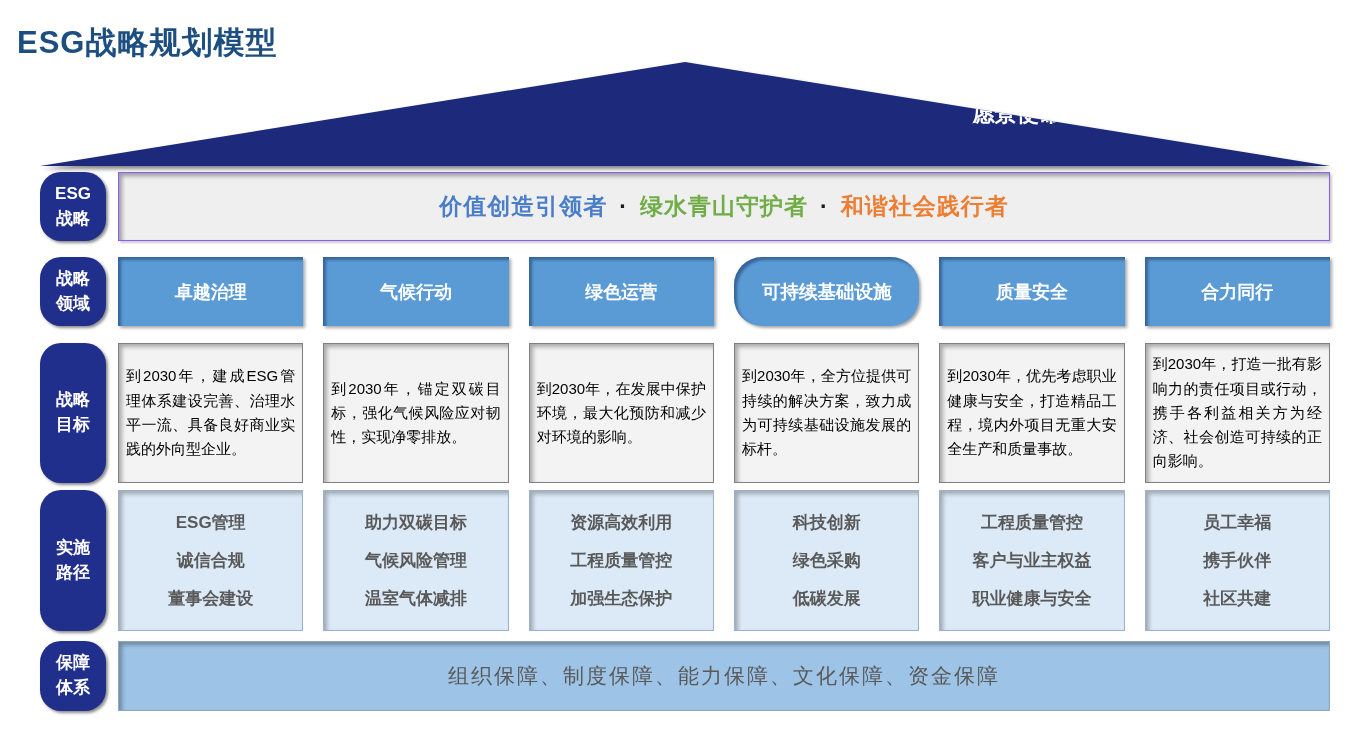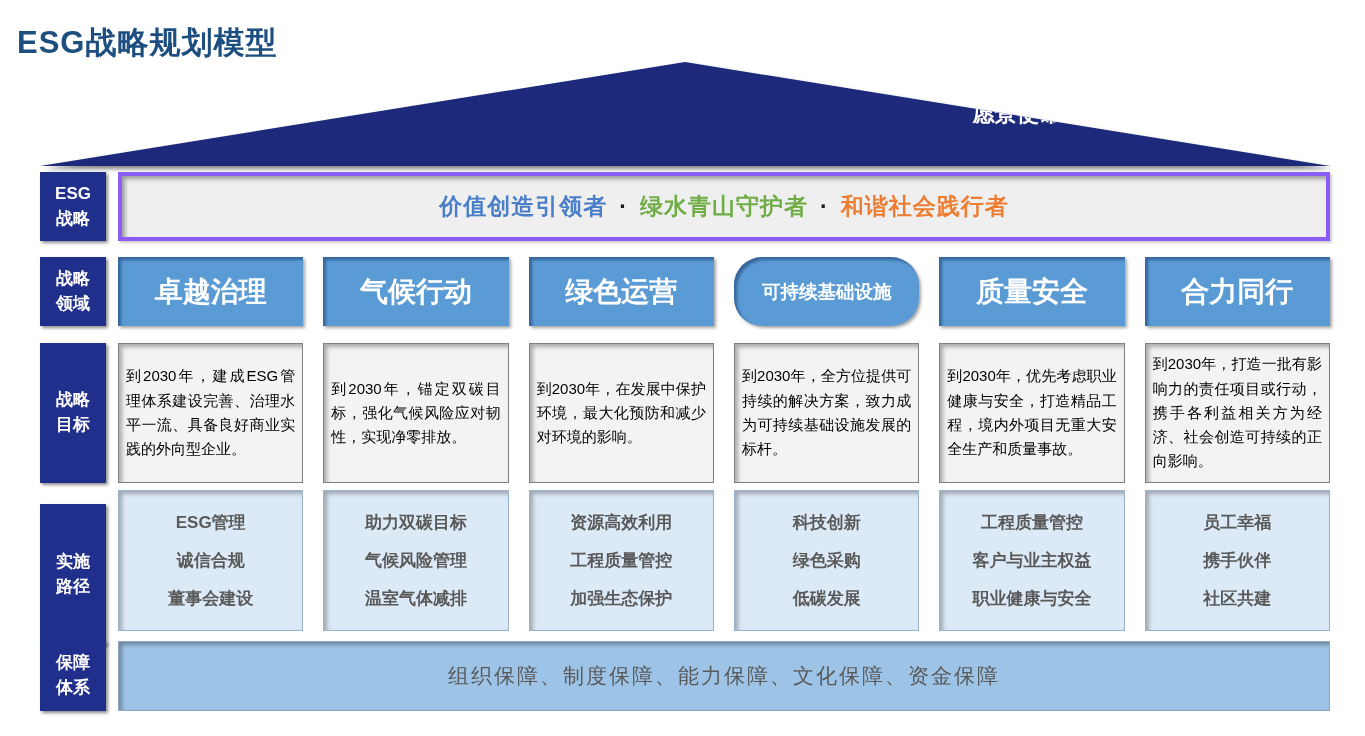--- a/index.html
+++ b/index.html
@@ -15,46 +15,46 @@
   .roof { width:100%; height:100%; background:#1D2A7C;
           clip-path:polygon(0 100%, 50% 0, 100% 100%);
           display:flex; flex-direction:row; justify-content:flex-end; align-items:center; }
   .roof-heading { color:#ffffff; font-weight:bold; font-size:22px; line-height:1.25; }
   .roof-slogan  { color:#F59B93; font-weight:bold; font-size:25px; line-height:1.3; margin-bottom:21px; letter-spacing:1px; }
 
   
   .row-label { position:absolute; left:40px; width:66px; background:#202E8C; color:#ffffff;
                font-weight:bold; font-size:17px; line-height:1.45; text-align:center;
                display:flex; flex-direction:column; align-items:center; justify-content:center;
-               box-shadow:2px 2px 3px rgba(0,0,0,0.45); }
+               box-shadow:2px 2px 3px rgba(0,0,0,0.45);border-radius:21px; }
   .rl1 { top:172px; height:69px; }
   .rl2 { top:257px; height:69px; }
   .rl3 { top:343px; height:140px; }
-  .rl4 { top:504px; height:141px; }
+  .rl4 { top:490px; height:141px; }
   .rl5 { top:641px; height:70px;text-align:right; }
 
   
   .strategy-bar { position:absolute; left:118px; top:172px; width:1212px; height:69px;
-                  background:#EFEFEF; border:4px solid #8b5cf6;
+                  background:#EFEFEF; border:1px solid #8b5cf6;
                   box-shadow:inset 3px 3px 4px rgba(0,0,0,0.35), 2px 2px 2px rgba(0,0,0,0.2);
                   display:flex; align-items:center; justify-content:center;
                   font-size:23px; font-weight:bold; letter-spacing:1px; }
   .strategy-sep { color:#1a1a1a; margin:0 12px; }
   .c-blue   { color:#4A7EC8; }
   .c-green  { color:#70AD47; }
   .c-orange { color:#ED7D31; }
 
   
   .grid6 { position:absolute; left:118px; width:1212px; display:grid;
            grid-template-columns:repeat(6,1fr); column-gap:20px; }
   .g-areas { top:257px; height:69px; }
   .g-goals { top:343px; height:140px; }
   .g-paths { top:490px; height:141px; }
 
-  .area-box { background:#5B9BD5; color:#ffffff; font-weight:bold; font-size:28px;
+  .area-box { background:#5B9BD5; color:#ffffff; font-weight:bold; font-size:18px;
               display:flex; align-items:center; justify-content:center; text-align:center;
               box-shadow:inset 3px 3px 3px rgba(10,35,85,0.45), 2px 2px 3px rgba(0,0,0,0.35); }
   .area-box.narrow { font-size:18.5px;border-radius:28px; }
 
   .goal-box { background:#F3F3F3; border:1px solid #808080; color:#000000;
               box-shadow:inset 3px 3px 4px rgba(0,0,0,0.3);
               padding:5px 7px; font-size:15px; line-height:1.62;
               display:flex; align-items:center; }
   .goal-text { width:100%; text-align:justify; }
 

